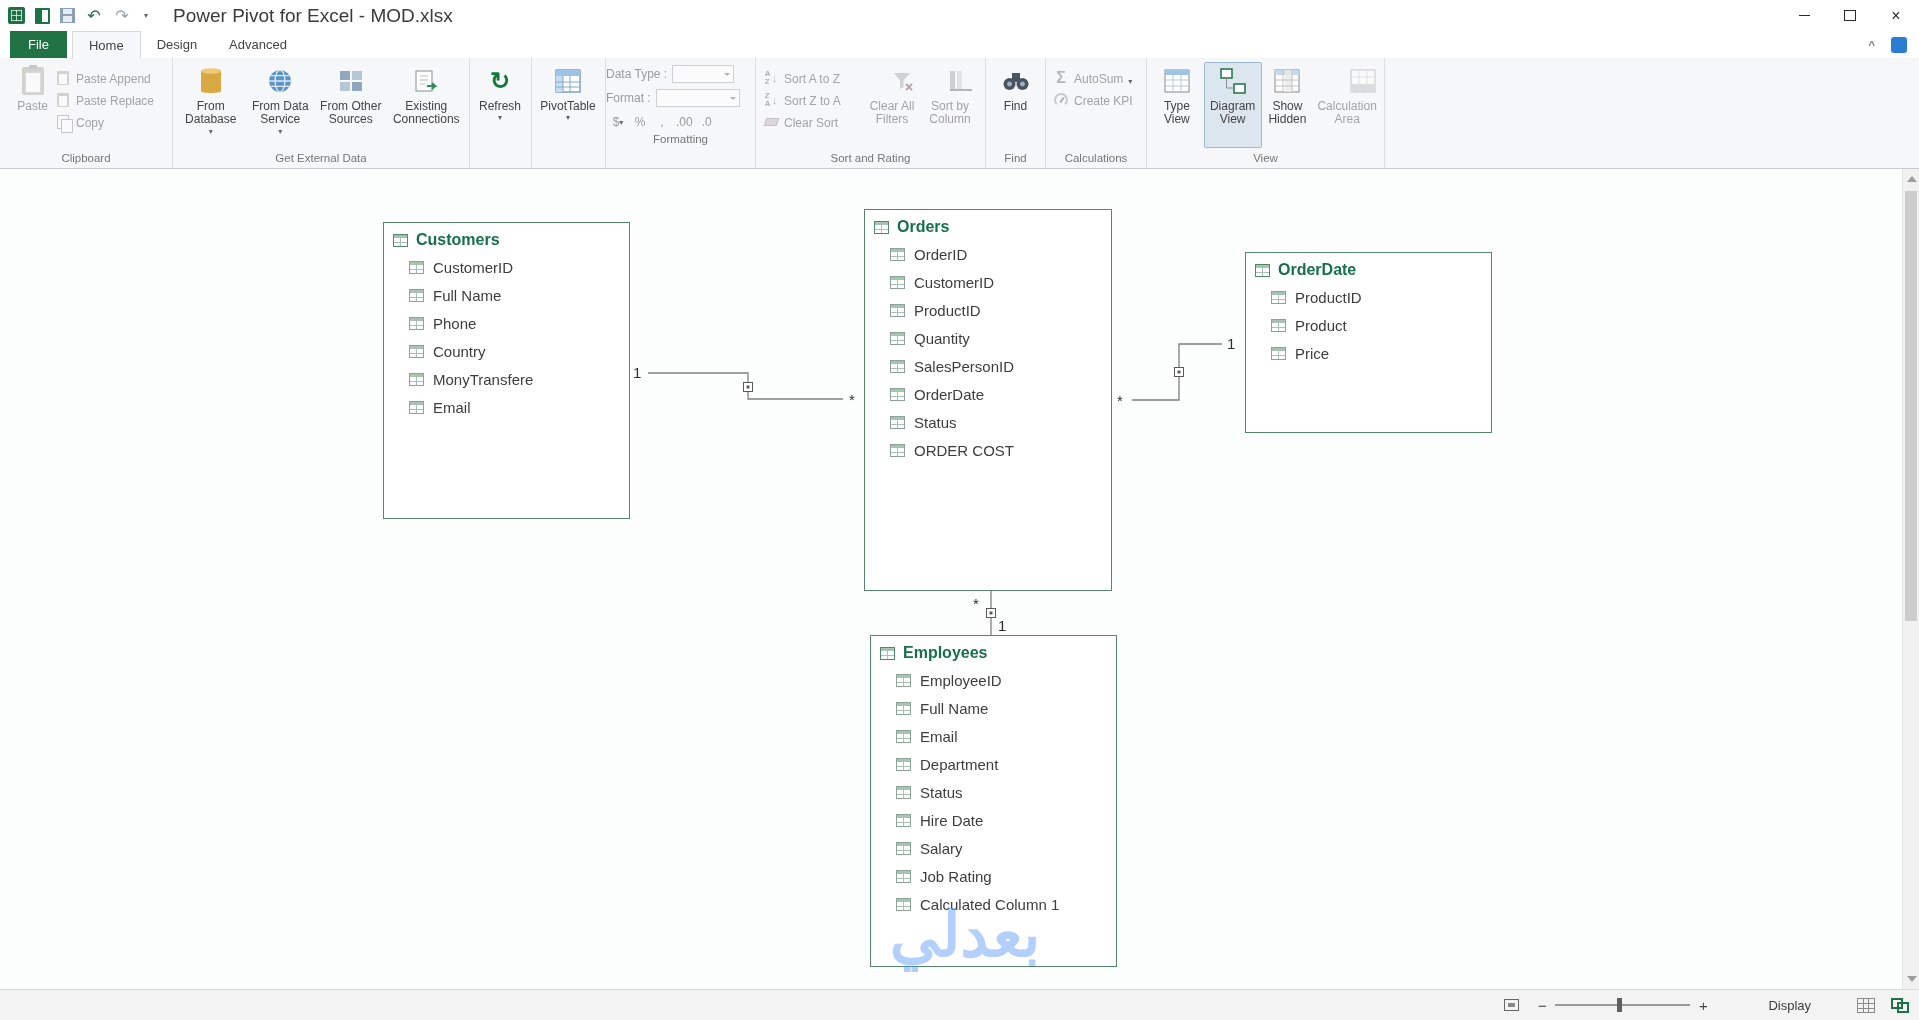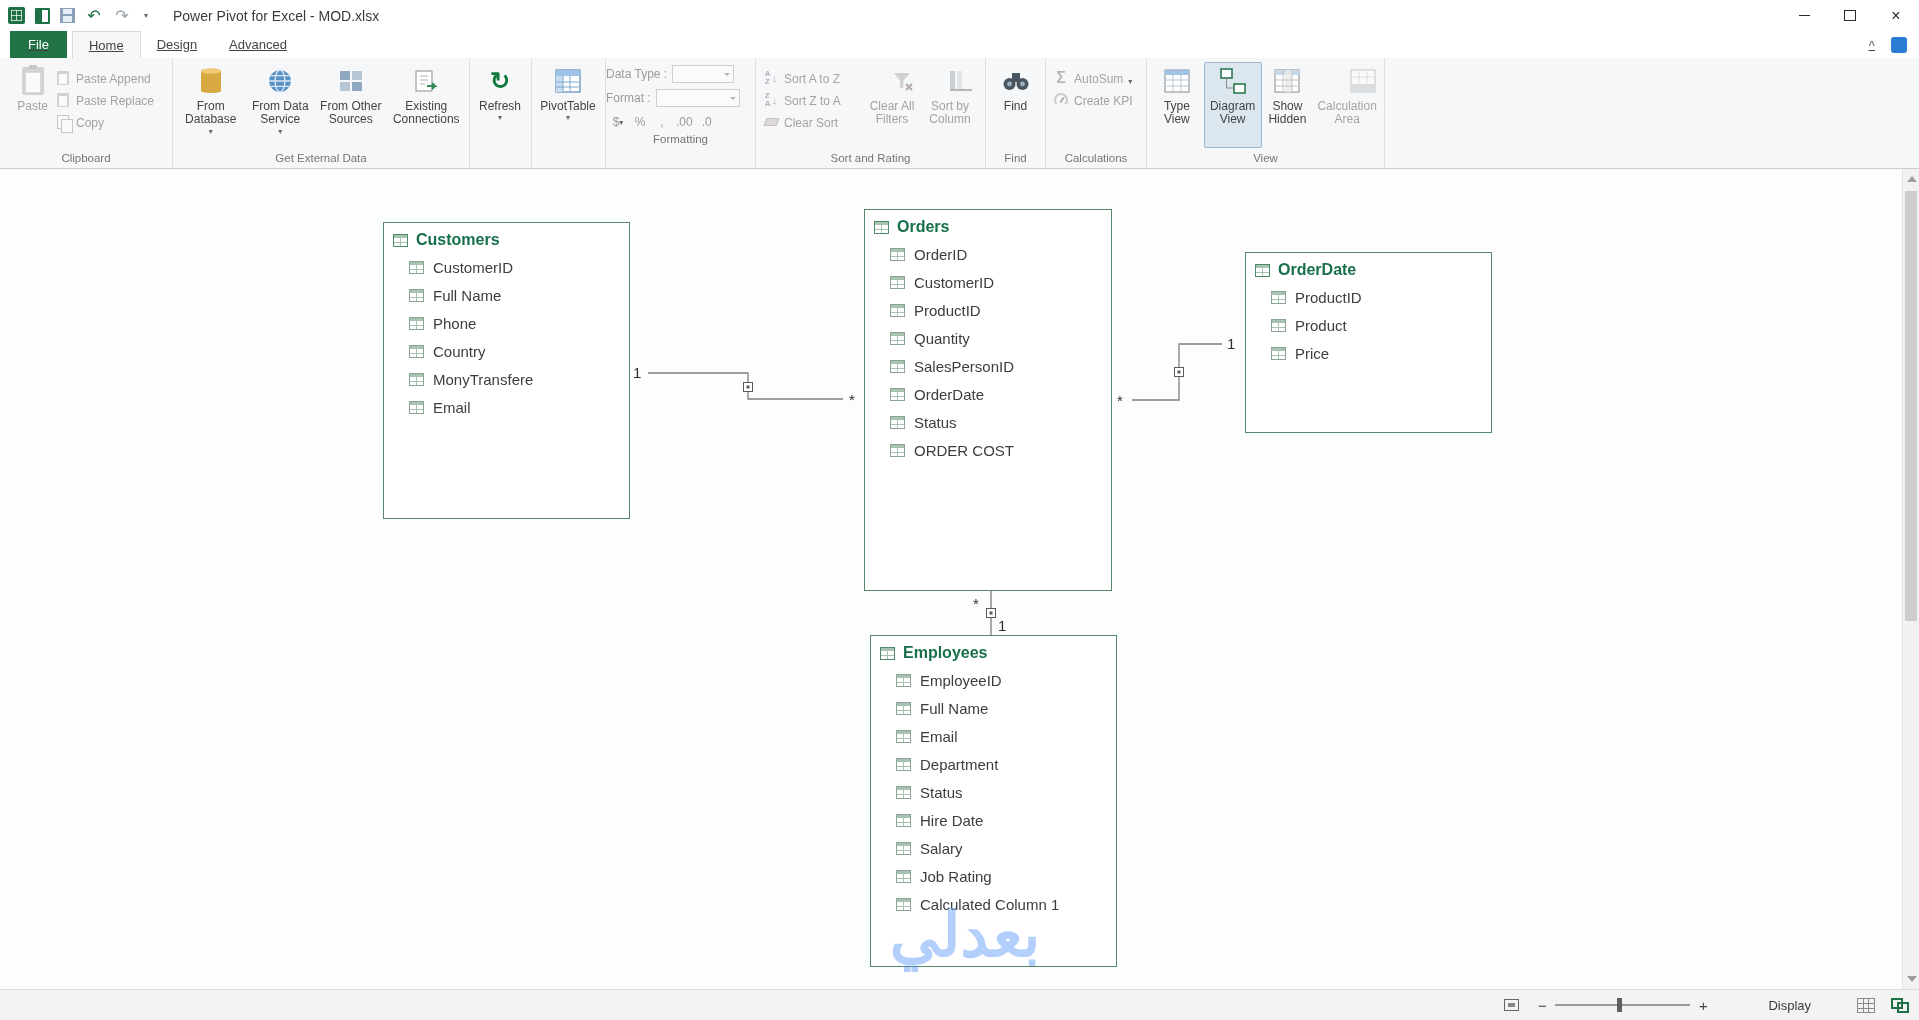--- a/index.html
+++ b/index.html
@@ -14,28 +14,28 @@
   .app-icon { width:17px; height:17px; background:#1e7145; border-radius:2px; position:relative; }
   .app-icon::after { content:""; position:absolute; inset:3px; background-image:linear-gradient(rgba(255,255,255,.7) 1px, transparent 1px), linear-gradient(90deg, rgba(255,255,255,.7) 1px, transparent 1px); background-size:5px 5px; }
   .excel-icon { width:15px; height:16px; background:#1e7145; border-radius:1px; position:relative; }
   .excel-icon::after { content:""; position:absolute; right:2px; top:2px; width:6px; height:12px; background:#fff; }
   .save-icon { width:15px; height:15px; background:#8aa0b8; position:relative; }
   .save-icon::before { content:""; position:absolute; left:3px; top:1px; width:9px; height:5px; background:#e8eef5; }
   .save-icon::after { content:""; position:absolute; left:3px; bottom:1px; width:9px; height:6px; background:#e8eef5; }
   .undo-icon { color:#1e7145; font-size:16px; }
   .redo-icon { color:#9aa5ad; font-size:16px; }
   .qat-dd { font-size:8px; color:#666; width:10px; }
-  .wtitle { margin-left:22px; font-size:14px; color:#3b3b3b; }
+  .wtitle { margin-left:22px; font-size:19px; color:#3b3b3b; }
   .wincontrols { position:absolute; right:0; top:0; height:31px; display:flex; }
   .winbtn { width:46px; height:31px; display:flex; align-items:center; justify-content:center; color:#2b2b2b; font-size:16px; }
   .btn-min::after { content:""; width:11px; height:1px; background:#2b2b2b; }
   .btn-max::after { content:""; width:10px; height:9px; border:1px solid #2b2b2b; }
 
   
-  .tabrow { height:27px; display:flex; align-items:stretch; padding-left:10px; background:#fff; position:relative;text-decoration:underline; }
+  .tabrow { height:27px; display:flex; align-items:stretch; padding-left:10px; background:#fff; position:relative; }
   .tab { padding:0 16px; font-size:13px; color:#444; display:flex; align-items:center; }
   .tab-file { background:#217346; color:#fff; padding:0 18px; margin-right:5px; }
   .tab-active { background:#f6f7f8; border:1px solid #d9dadb; border-bottom-color:#f6f7f8; margin-bottom:-1px; z-index:2; }
   .tabrow-right { margin-left:auto; display:flex; align-items:center; gap:16px; padding-right:12px; }
   .collapse-ico { color:#777; font-size:11px; font-weight:bold; }
   .help-icon { width:16px; height:16px; background:#2b7cd3; border-radius:3px; }
 
   
   .ribbon { height:111px; background:#f6f7f8; border-bottom:1px solid #c9cdd1; display:flex; }
   .rgroup { height:100%; display:flex; flex-direction:column; border-right:1px solid #dddee0; padding-top:2px; flex:0 0 auto; }

